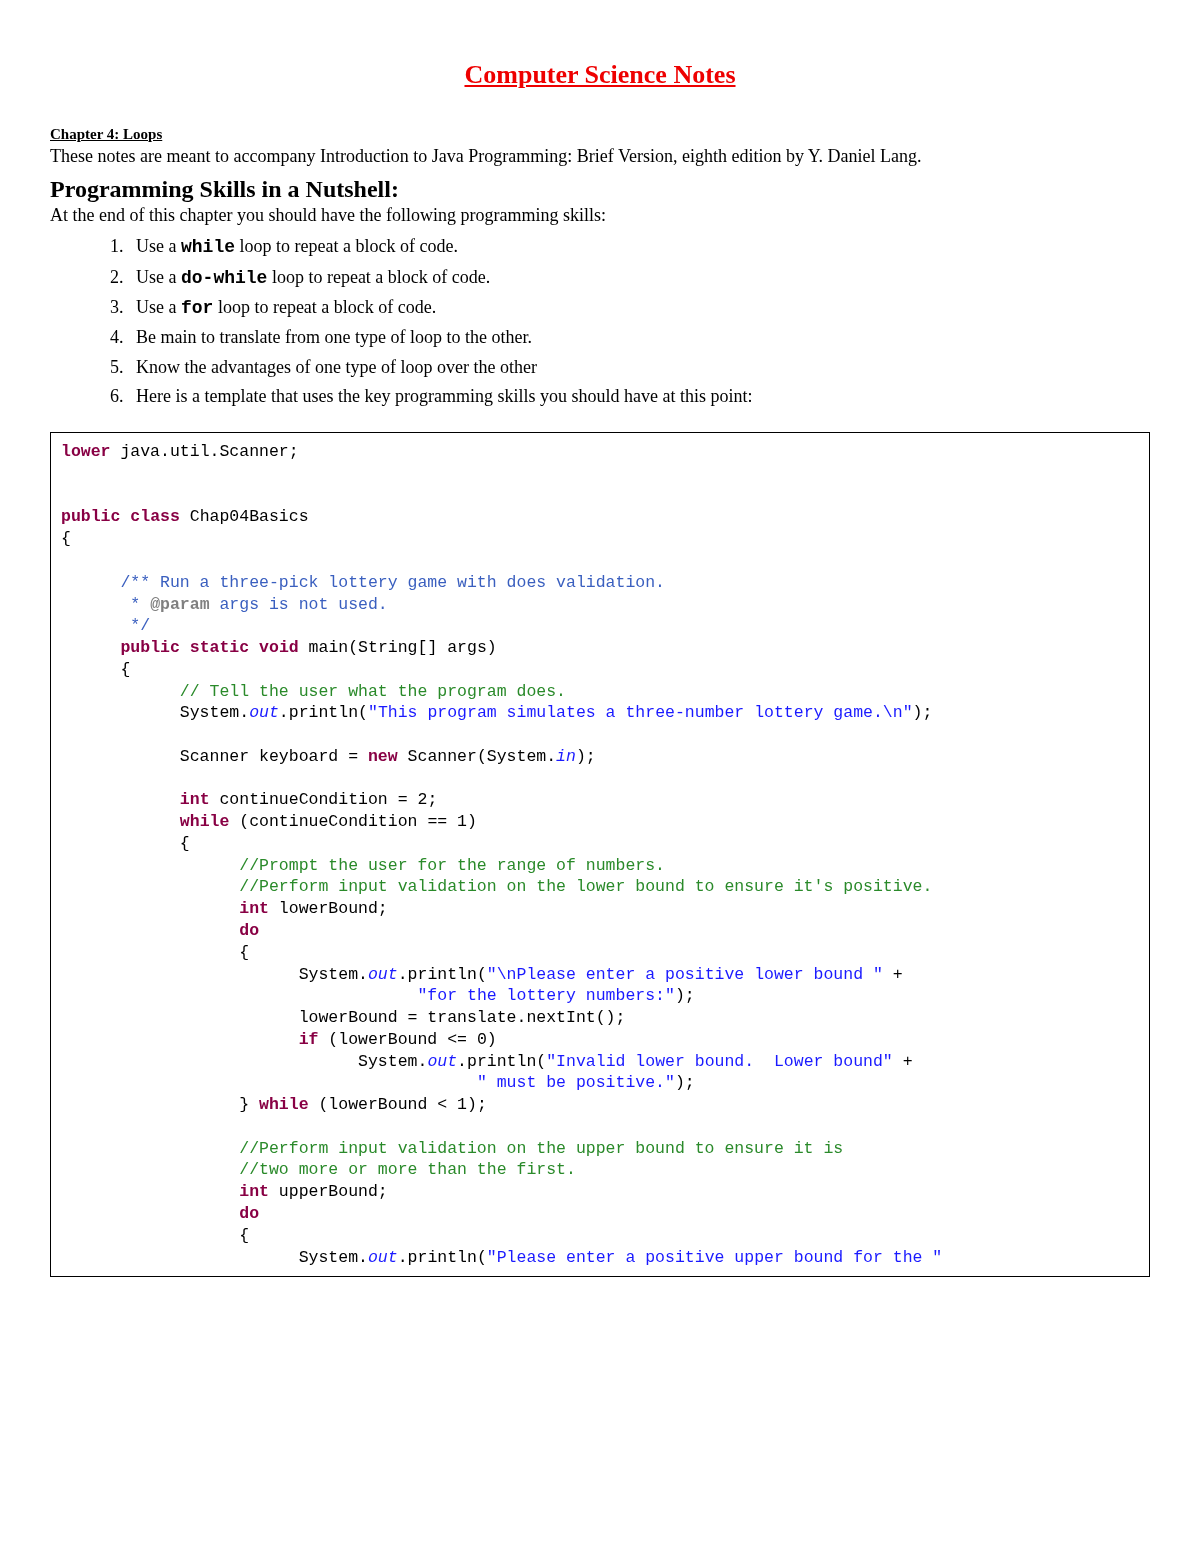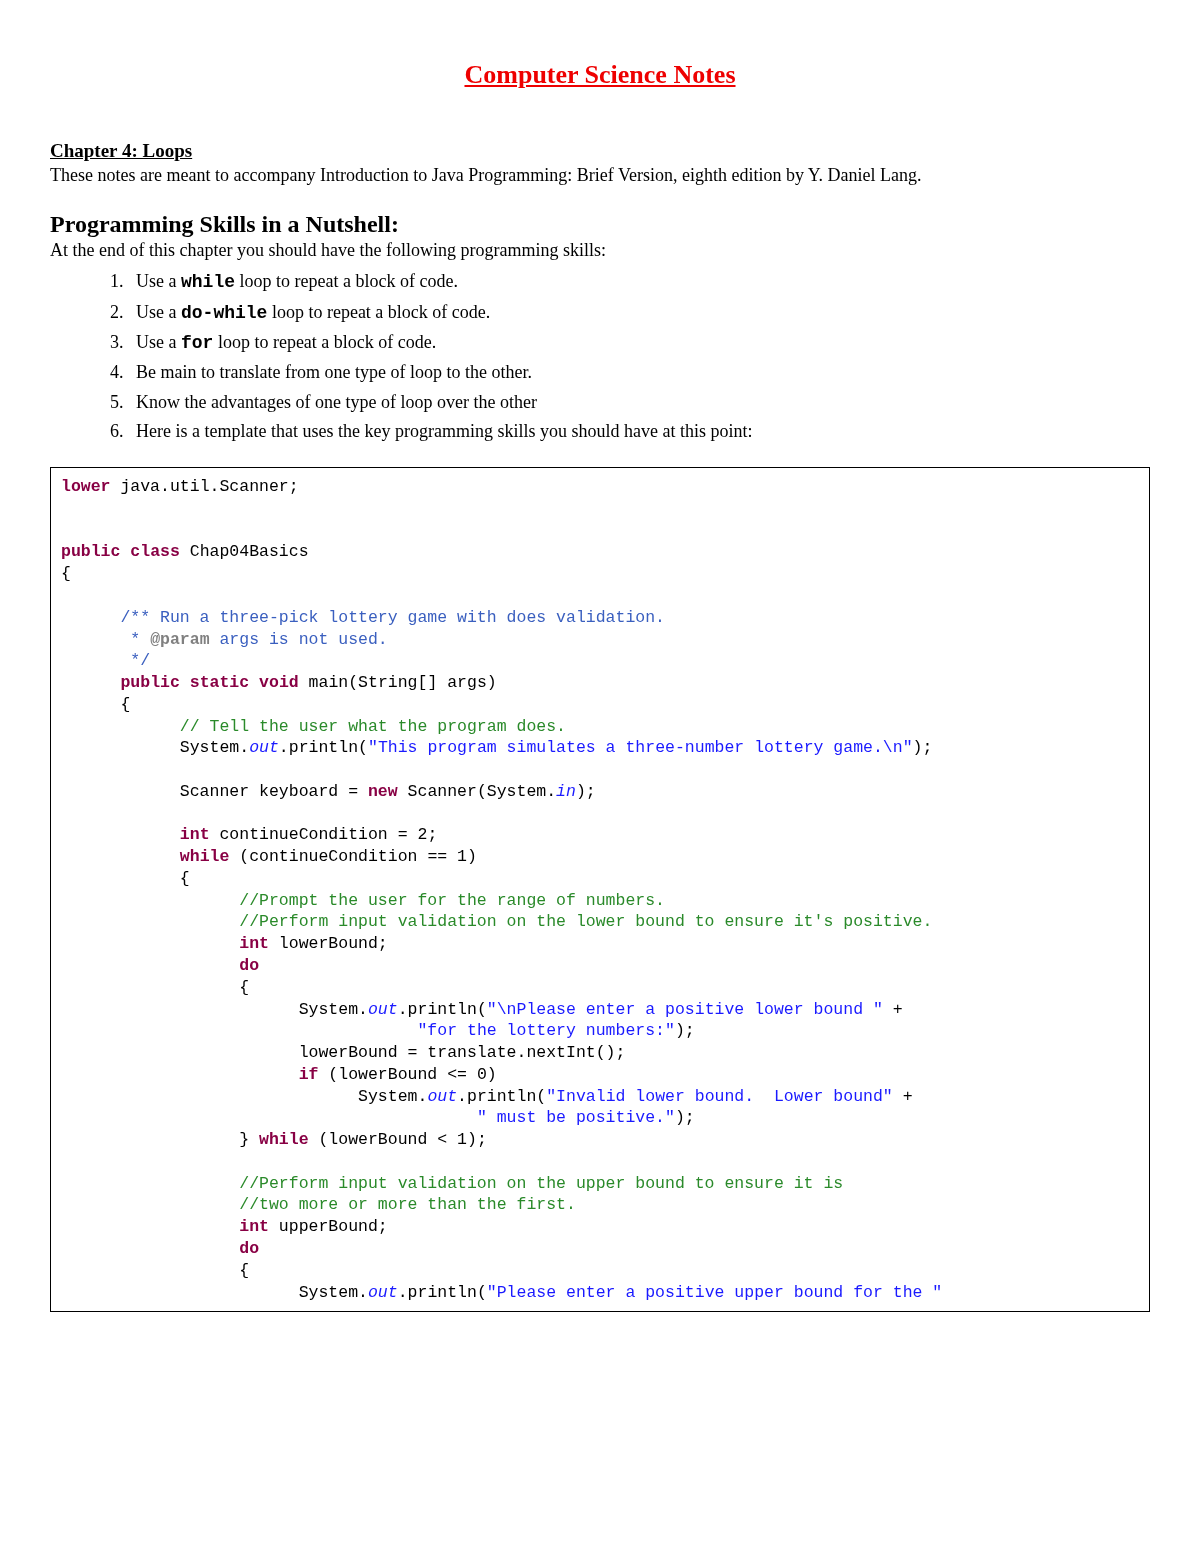--- a/index.html
+++ b/index.html
@@ -11,30 +11,30 @@
     background: #fff;
     width: 1200px;
     box-sizing: border-box;
   }
   .title {
     text-align: center;
     font-size: 26px;
     font-weight: bold;
     color: #ee0000;
     text-decoration: underline;
-    margin-bottom: 50px;
+    margin-bottom: 36px;
   }
   .chapter-heading {
     font-weight: bold;
     text-decoration: underline;
-    font-size: 19px;
+    font-size: 15px;
     margin-bottom: 2px;
   }
   .intro {
-    margin-bottom: 24px;
+    margin-bottom: 8px;
     line-height: 1.3;
   }
   .section-heading {
     font-weight: bold;
     font-size: 24px;
     margin-bottom: 2px;
   }
   .section-intro {
     margin-bottom: 6px;
   }

